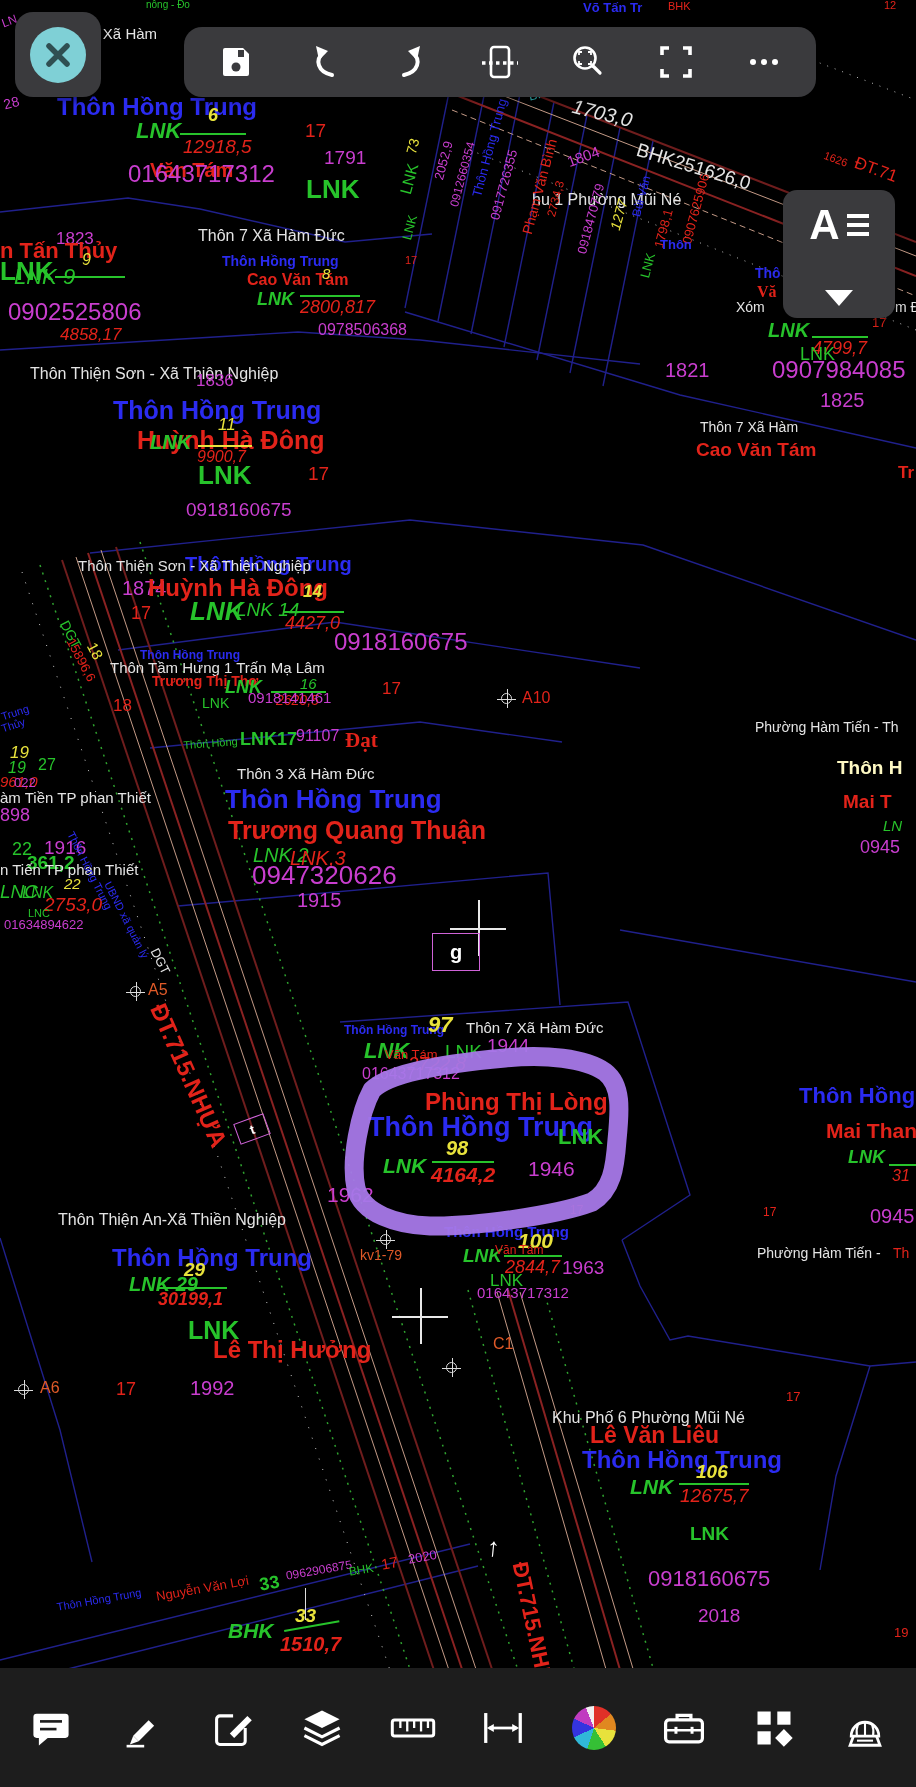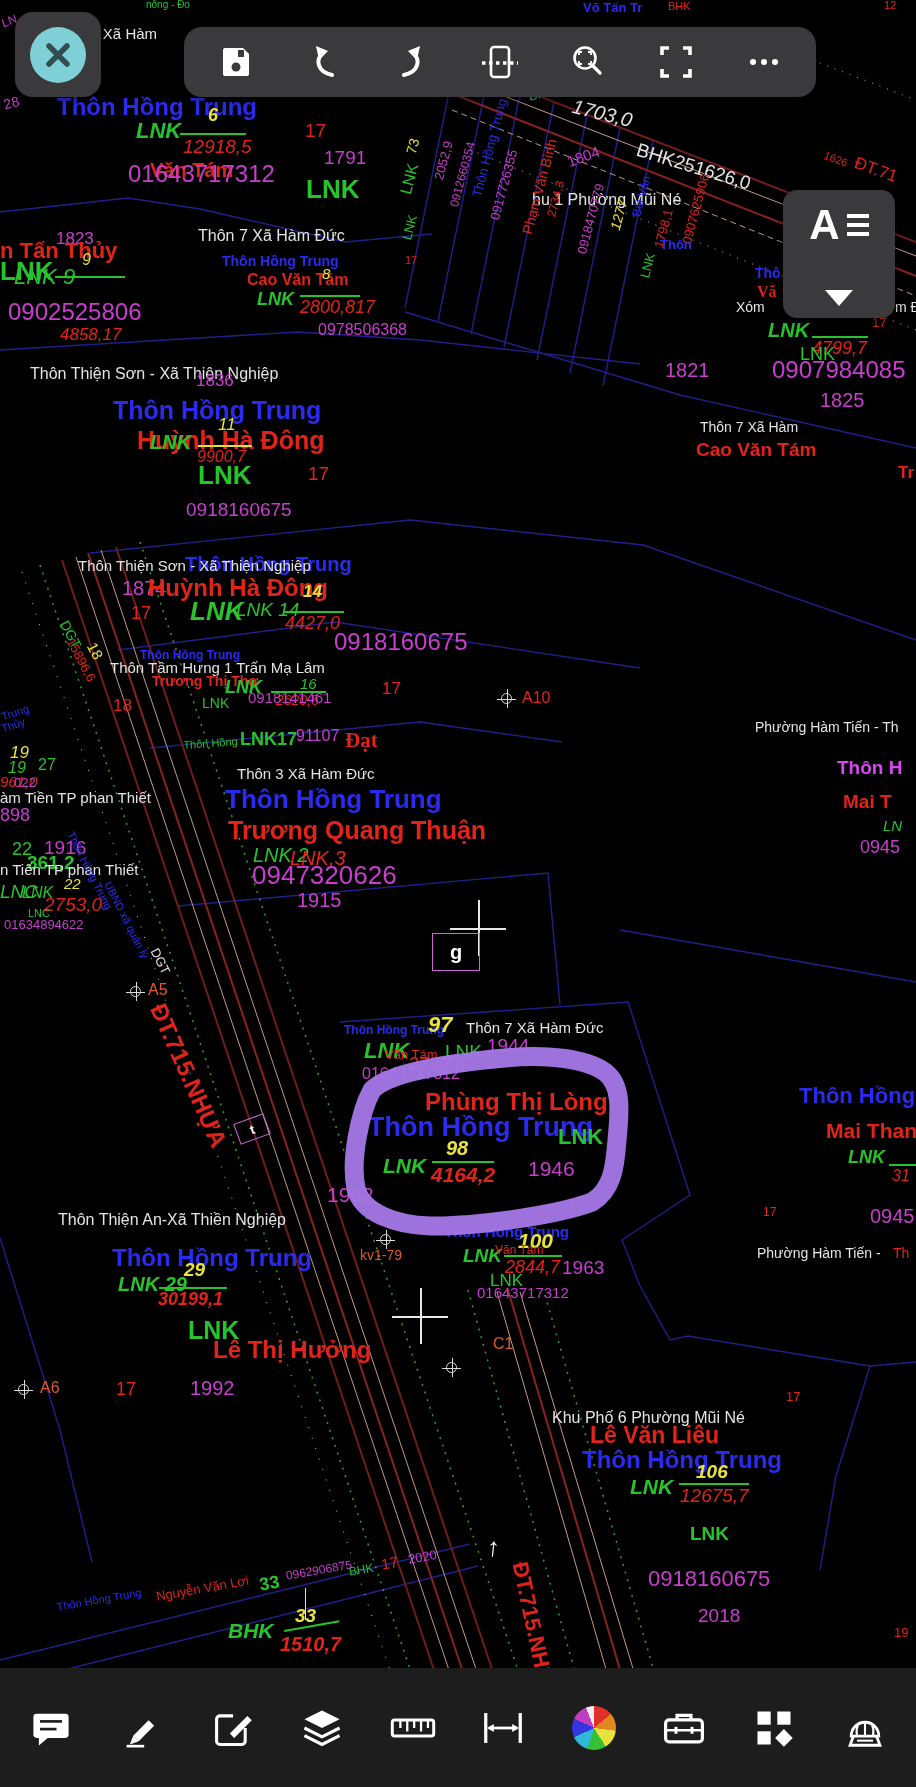--- a/index.html
+++ b/index.html
@@ -202,21 +202,21 @@
       <span class="lb i" style="left: 276px; top: 693px; font-size: 14px; color: rgb(226, 35, 26);">2620,5</span>
       <span class="lb" style="left: 248px; top: 690px; font-size: 15px; color: rgb(201, 62, 207);">0918141461</span>
       <span class="lb" style="left: 382px; top: 680px; font-size: 17px; color: rgb(226, 35, 26);">17</span>
       <span class="lb" style="left: 202px; top: 696px; font-size: 14px; color: rgb(39, 195, 43);">LNK</span>
       <span class="lb" style="left: 522px; top: 690px; font-size: 16px; color: rgb(226, 35, 26);">A10</span>
       <span class="lb" style="left: 183px; top: 740px; font-size: 11px; color: rgb(39, 195, 43); transform: rotate(-4deg);">Thôn Hồng</span>
       <span class="lb b" style="left: 240px; top: 730px; font-size: 18px; color: rgb(39, 195, 43);">LNK17</span>
       <span class="lb" style="left: 296px; top: 728px; font-size: 16px; color: rgb(201, 62, 207);">91107</span>
       <span class="lb b" style="left: 345px; top: 730px; font-size: 21px; color: rgb(226, 35, 26); font-family: Liberation Serif, serif;">Đạt</span>
       <span class="lb" style="left: 755px; top: 720px; font-size: 14px; color: rgb(228, 228, 228);">Phường Hàm Tiến - Th</span>
-      <span class="lb b" style="left: 837px; top: 758px; font-size: 19px; color: #d946ef;">Thôn H</span>
+      <span class="lb b" style="left: 837px; top: 758px; font-size: 19px; color: #fef9c3;">Thôn H</span>
       <span class="lb b" style="left: 843px; top: 792px; font-size: 19px; color: rgb(226, 35, 26);">Mai T</span>
       <span class="lb i" style="left: 883px; top: 818px; font-size: 15px; color: rgb(39, 195, 43);">LN</span>
       <span class="lb" style="left: 860px; top: 838px; font-size: 18px; color: rgb(201, 62, 207);">0945</span>
       <span class="lb" style="left: 237px; top: 766px; font-size: 15px; color: rgb(228, 228, 228);">Thôn 3 Xã Hàm Đức</span>
       <span class="lb b" style="left: 225px; top: 786px; font-size: 26px; color: rgb(43, 43, 240);">Thôn Hồng Trung</span>
       <span class="lb b" style="left: 228px; top: 818px; font-size: 25px; color: rgb(226, 35, 26);">Trương Quang Thuận</span>
       <span class="lb i" style="left: 253px; top: 845px; font-size: 20px; color: rgb(39, 195, 43);">LNK 2</span>
       <span class="lb i" style="left: 290px; top: 848px; font-size: 20px; color: rgb(226, 35, 26);">LNK,3</span>
       <span class="lb" style="left: 252px; top: 862px; font-size: 26px; color: rgb(201, 62, 207);">0947320626</span>
       <span class="lb" style="left: 297px; top: 890px; font-size: 20px; color: rgb(201, 62, 207);">1915</span>
@@ -274,21 +274,21 @@
       <span class="lb" style="left: 763px; top: 1206px; font-size: 12px; color: rgb(226, 35, 26);">17</span>
       <span class="lb b" style="left: 799px; top: 1085px; font-size: 22px; color: rgb(43, 43, 240);">Thôn Hồng</span>
       <span class="lb b" style="left: 826px; top: 1120px; font-size: 21px; color: rgb(226, 35, 26);">Mai Than</span>
       <span class="lb b i" style="left: 848px; top: 1148px; font-size: 18px; color: rgb(39, 195, 43);">LNK</span>
       <span class="lb i" style="left: 892px; top: 1168px; font-size: 16px; color: rgb(226, 35, 26);">31</span>
       <span class="lb" style="left: 870px; top: 1206px; font-size: 20px; color: rgb(201, 62, 207);">0945</span>
       <span class="lb" style="left: 757px; top: 1246px; font-size: 14px; color: rgb(228, 228, 228);">Phường Hàm Tiến - </span>
       <span class="lb" style="left: 893px; top: 1246px; font-size: 14px; color: rgb(226, 35, 26);">Th</span>
       <span class="lb" style="left: 58px; top: 1212px; font-size: 16px; color: rgb(228, 228, 228);">Thôn Thiện An-Xã Thiền Nghiệp</span>
       <span class="lb b" style="left: 112px; top: 1246px; font-size: 24px; color: rgb(43, 43, 240);">Thôn Hồng Trung</span>
-      <span class="lb b i" style="left: 118px; top: 1274px; font-size: 20px; color: rgb(39, 195, 43);">LNK 29</span>
+      <span class="lb b i" style="left: 129px; top: 1274px; font-size: 20px; color: rgb(39, 195, 43);">LNK 29</span>
       <span class="lb b i" style="left: 184px; top: 1260px; font-size: 19px; color: rgb(232, 226, 60);">29</span>
       <span class="lb b i" style="left: 158px; top: 1290px; font-size: 18px; color: rgb(226, 35, 26);">30199,1</span>
       <span class="lb b" style="left: 188px; top: 1318px; font-size: 25px; color: rgb(39, 195, 43);">LNK</span>
       <span class="lb b" style="left: 213px; top: 1338px; font-size: 24px; color: rgb(226, 35, 26);">Lê Thị Hưởng</span>
       <span class="lb" style="left: 40px; top: 1380px; font-size: 16px; color: rgb(224, 90, 40);">A6</span>
       <span class="lb" style="left: 116px; top: 1380px; font-size: 18px; color: rgb(226, 35, 26);">17</span>
       <span class="lb" style="left: 190px; top: 1378px; font-size: 20px; color: rgb(201, 62, 207);">1992</span>
       <span class="lb" style="left: 445px; top: 1336px; font-size: 16px; color: rgb(224, 90, 40); margin-left: 48px;">C1</span>
       <span class="lb" style="left: 552px; top: 1410px; font-size: 16px; color: rgb(228, 228, 228);">Khu Phố 6 Phường Mũi Né</span>
       <span class="lb b" style="left: 590px; top: 1424px; font-size: 23px; color: rgb(226, 35, 26);">Lê Văn Liêu</span>

